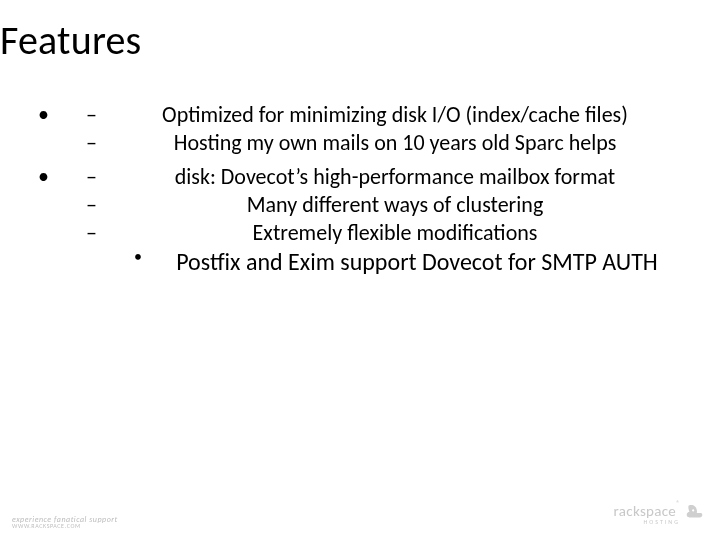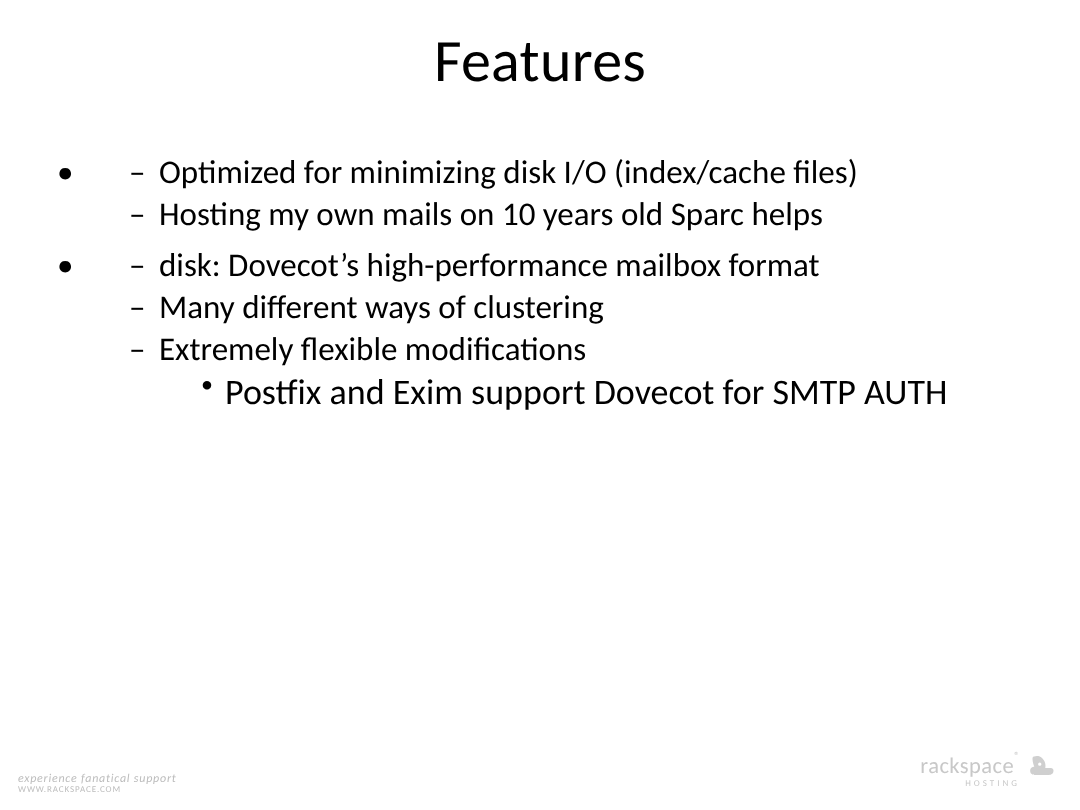--- a/index.html
+++ b/index.html
@@ -16,21 +16,21 @@
     position: relative;
     width: 720px;
     height: 540px;
     box-sizing: border-box;
   }
   .title {
     position: absolute;
     top: 16px;
     left: 0;
     width: 100%;
-    text-align: center;
+    text-align: left;
     font-size: 40px;
     font-weight: 400;
     letter-spacing: 0.2px;
   }
   .body {
     position: absolute;
     top: 100px;
     left: 36px;
     right: 36px;
     font-size: 24px;
@@ -57,20 +57,21 @@
   ul.lvl2 {
     list-style: none;
     margin: 2px 0 8px 0;
     padding: 0 0 0 26px;
   }
   ul.lvl2 > li {
     position: relative;
     padding-left: 20px;
     margin-bottom: 2px;
     font-size: 22px;
+    text-align: center;
   }
   ul.lvl2 > li::before {
     content: "–";
     position: absolute;
     left: 0;
     top: 0;
   }
   ul.lvl3 {
     list-style: none;
     margin: 2px 0 2px 0;

